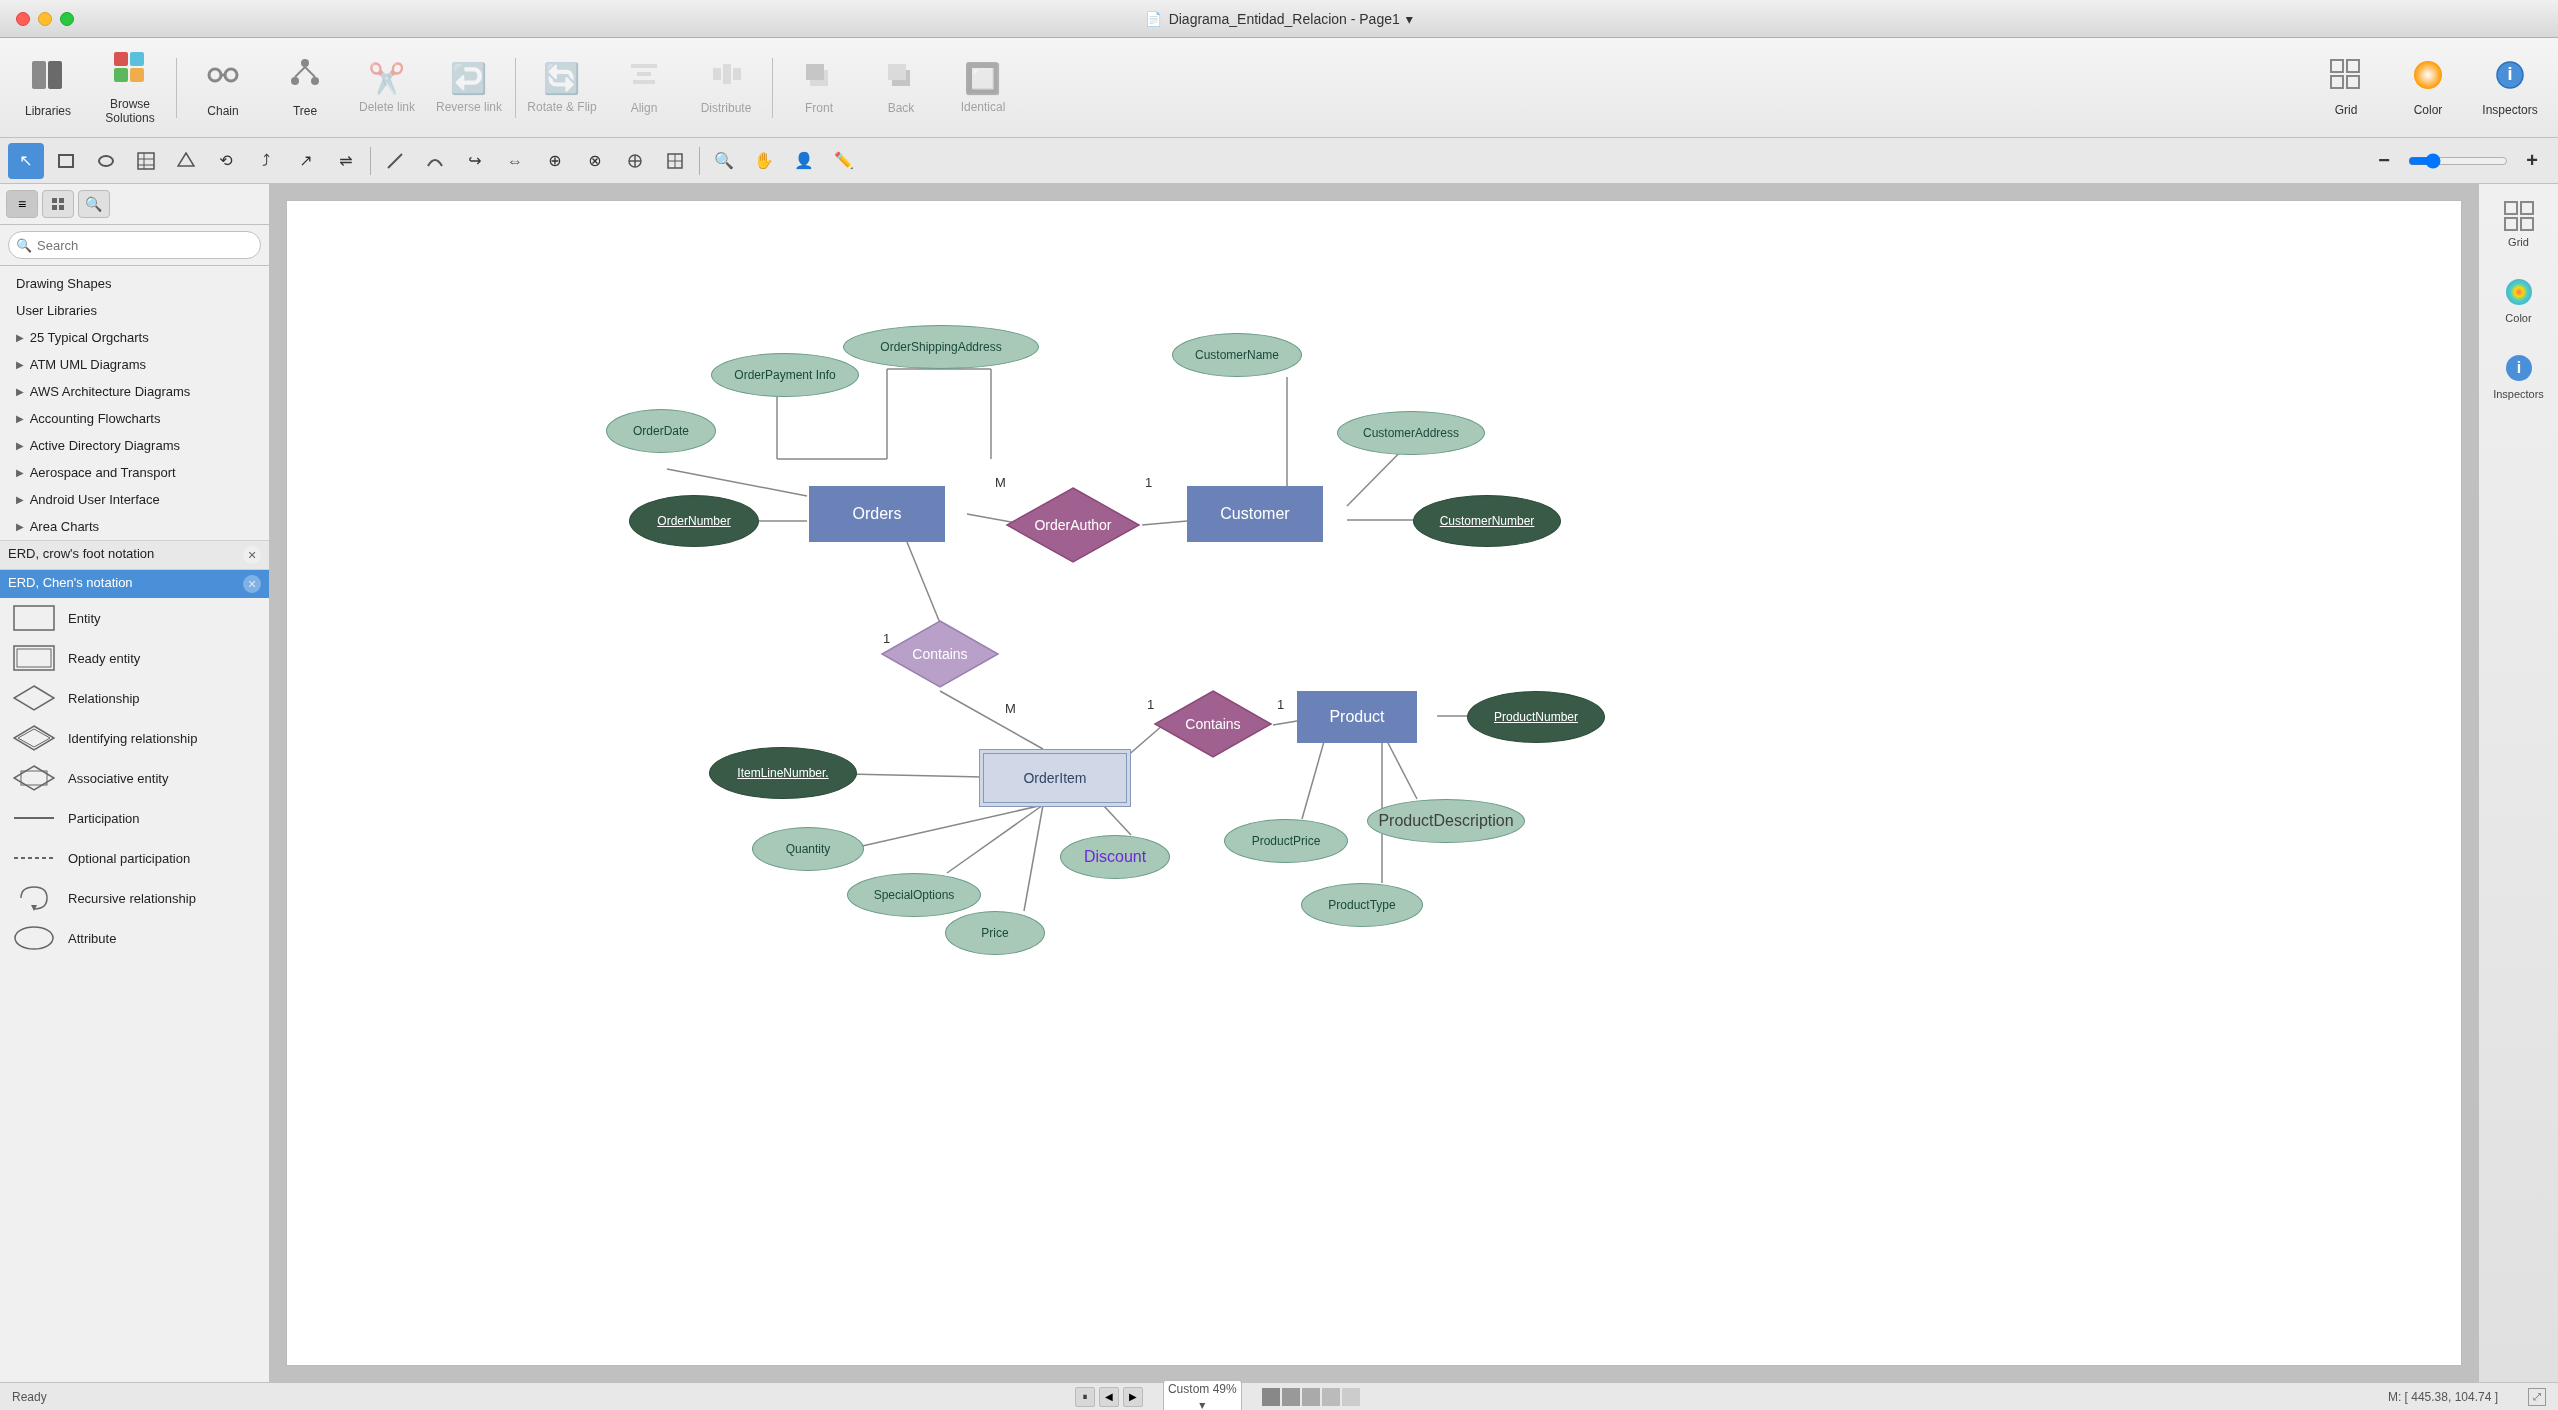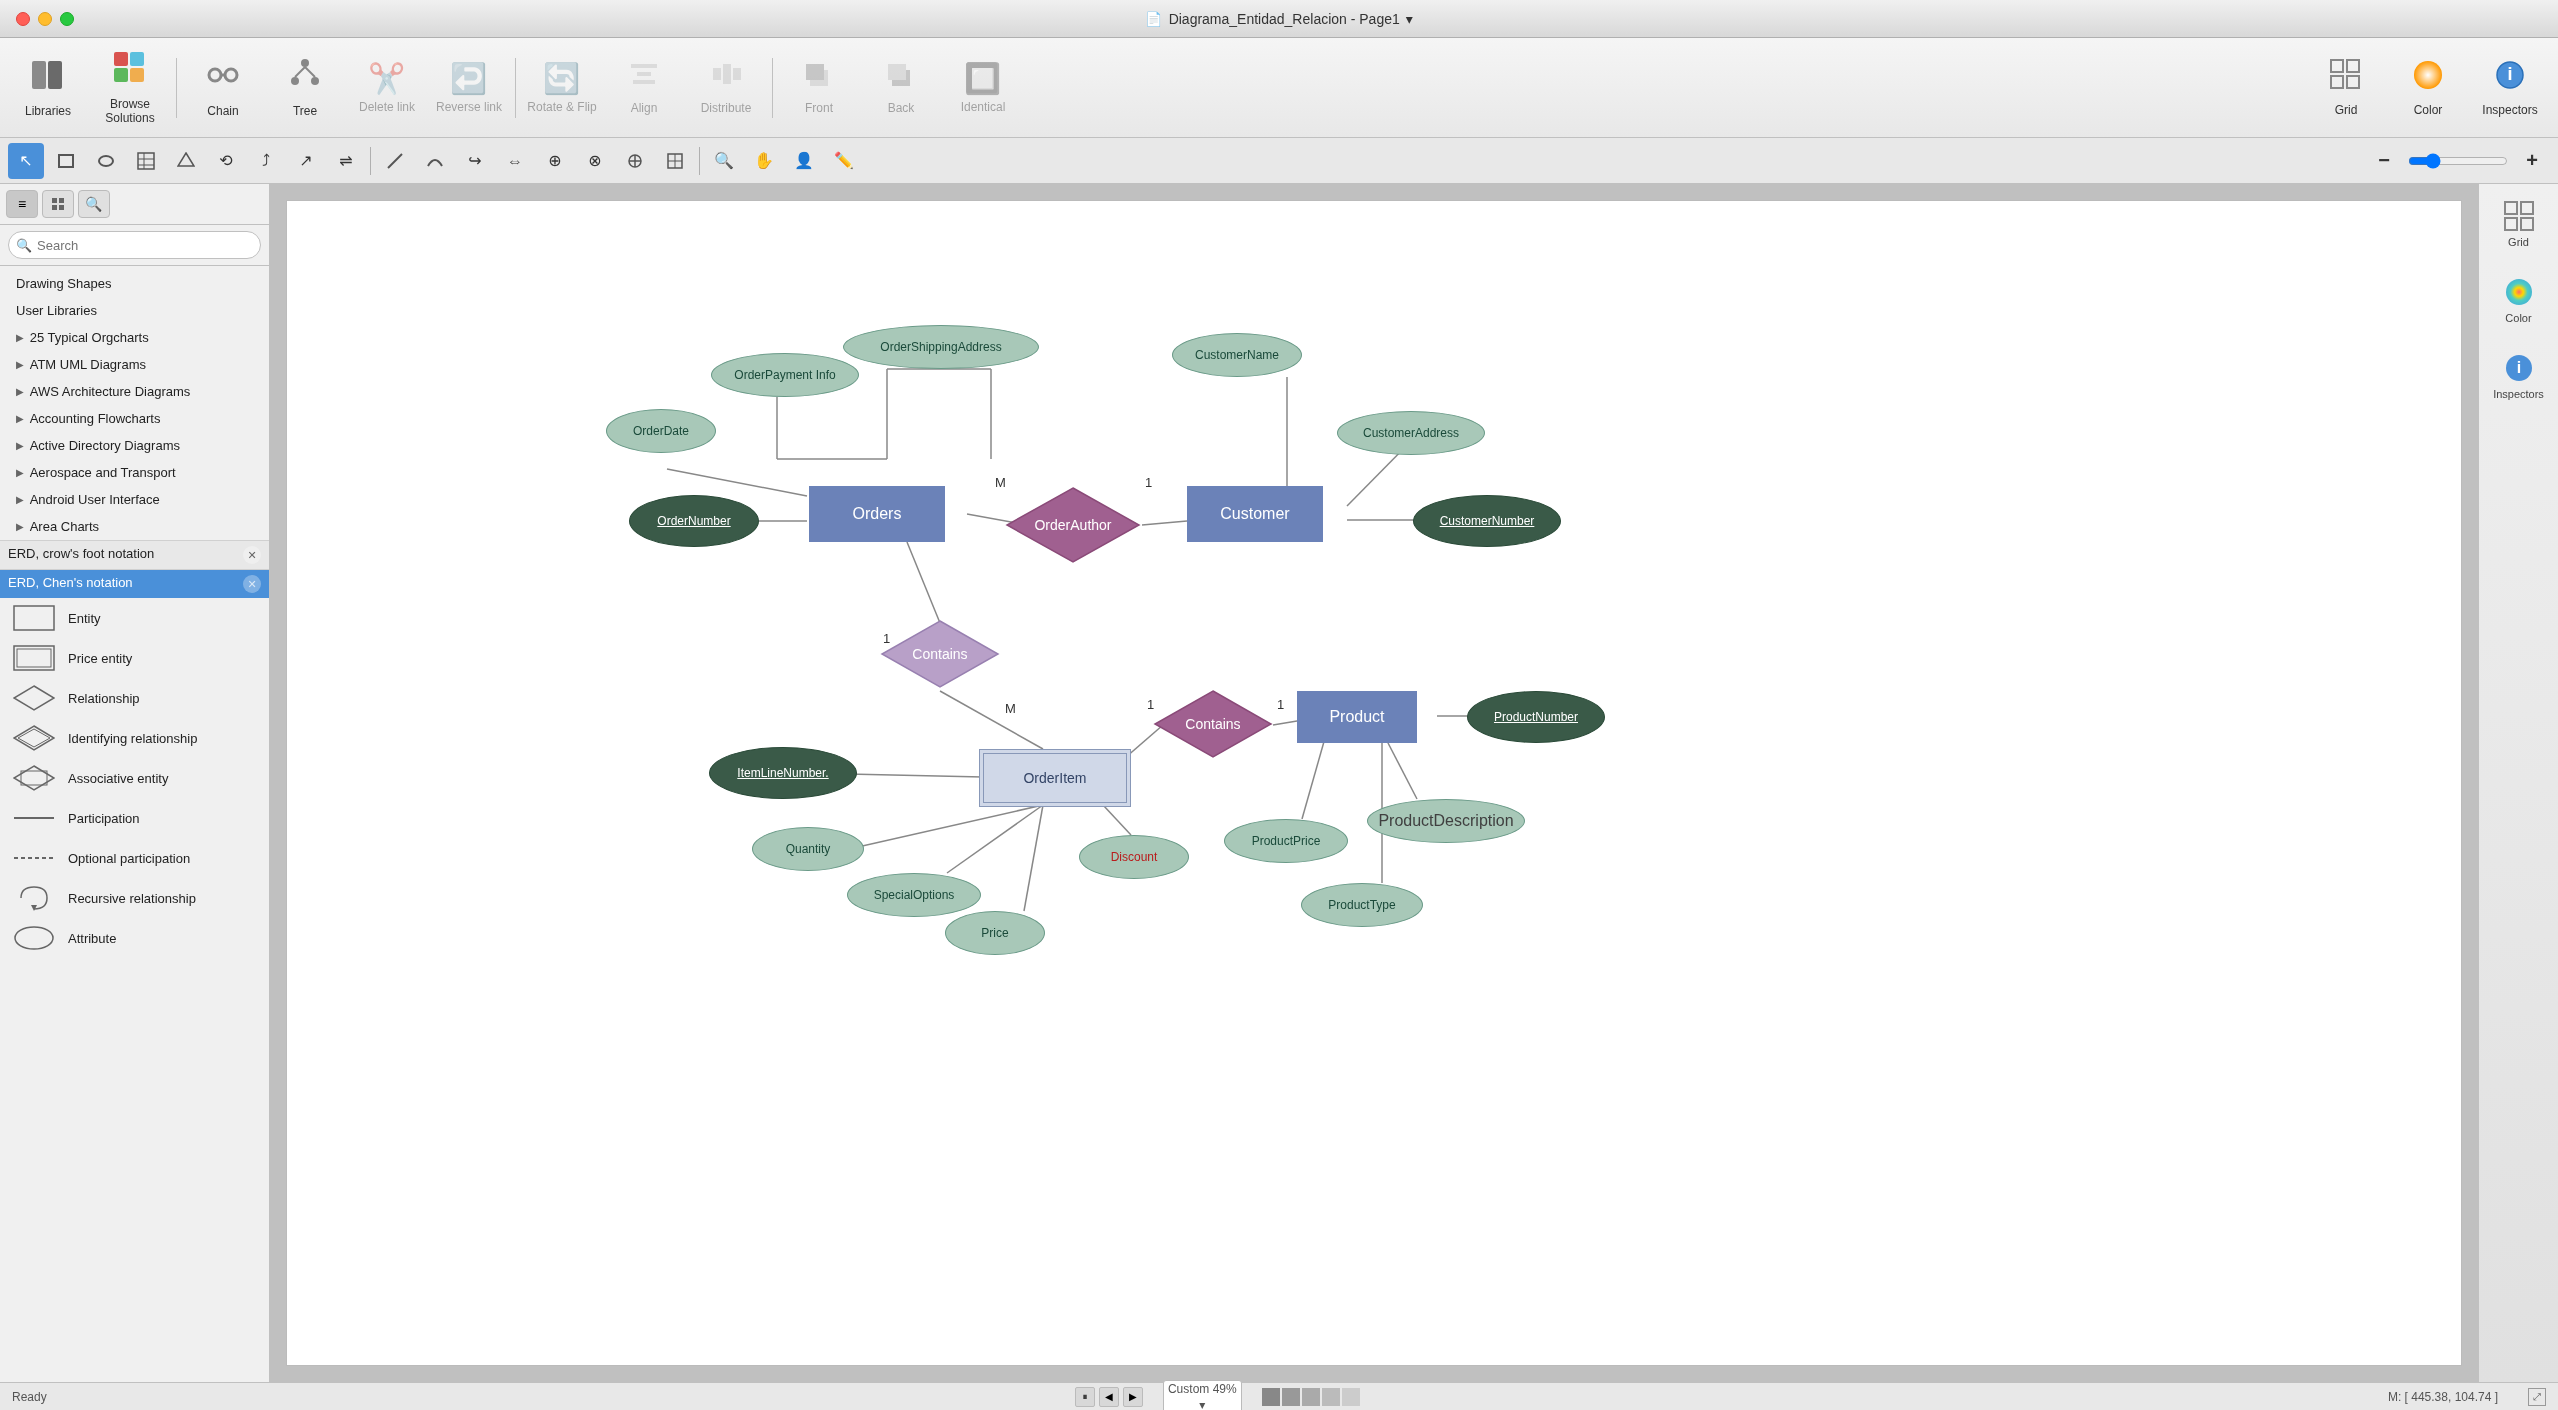--- a/index.html
+++ b/index.html
@@ -590,21 +590,21 @@
         </div>
         <span>Entity</span>
       </div>
       <div class="shape-item">
         <div class="shape-preview">
           <svg width="42" height="26">
               <rect x="1" y="1" width="40" height="24" fill="none" stroke="#666" stroke-width="1.5"></rect>
               <rect x="4" y="4" width="34" height="18" fill="none" stroke="#666" stroke-width="1"></rect>
             </svg>
         </div>
-        <span>Price entity</span>
+        <span>Ready entity</span>
       </div>
       <div class="shape-item">
         <div class="shape-preview">
           <svg width="42" height="26">
               <polygon points="21,1 41,13 21,25 1,13" fill="none" stroke="#666" stroke-width="1.5"></polygon>
             </svg>
         </div>
         <span>Relationship</span>
       </div>
       <div class="shape-item">
@@ -793,21 +793,21 @@
       </div>
 
       <div style="position:absolute;left:560px;top:672px;width:134px;height:44px;background:#a8c8b8;border:1.5px solid #6a9a88;border-radius:50%;display:flex;align-items:center;justify-content:center;font-size:12px;color:#1a4a3a;cursor:pointer;">
         <span>SpecialOptions</span>
       </div>
 
       <div style="position:absolute;left:658px;top:710px;width:100px;height:44px;background:#a8c8b8;border:1.5px solid #6a9a88;border-radius:50%;display:flex;align-items:center;justify-content:center;font-size:12px;color:#1a4a3a;cursor:pointer;">
         <span>Price</span>
       </div>
 
-      <div style="position:absolute;left:792px;top:634px;width:110px;height:44px;background:#a8c8b8;border:1.5px solid #6a9a88;border-radius:50%;display:flex;align-items:center;justify-content:center;font-size:12px;color:#b91c1c;cursor:pointer;">
+      <div style="position:absolute;left:773px;top:634px;width:110px;height:44px;background:#a8c8b8;border:1.5px solid #6a9a88;border-radius:50%;display:flex;align-items:center;justify-content:center;font-size:16px;color:#6d28d9;cursor:pointer;">
         <span>Discount</span>
       </div>
 
       <div style="position:absolute;left:937px;top:618px;width:124px;height:44px;background:#a8c8b8;border:1.5px solid #6a9a88;border-radius:50%;display:flex;align-items:center;justify-content:center;font-size:12px;color:#1a4a3a;cursor:pointer;">
         <span>ProductPrice</span>
       </div>
 
       <div style="position:absolute;left:1080px;top:598px;width:158px;height:44px;background:#a8c8b8;border:1.5px solid #6a9a88;border-radius:50%;display:flex;align-items:center;justify-content:center;font-size:16px;color:#404040;cursor:pointer;">
         <span>ProductDescription</span>
       </div>

